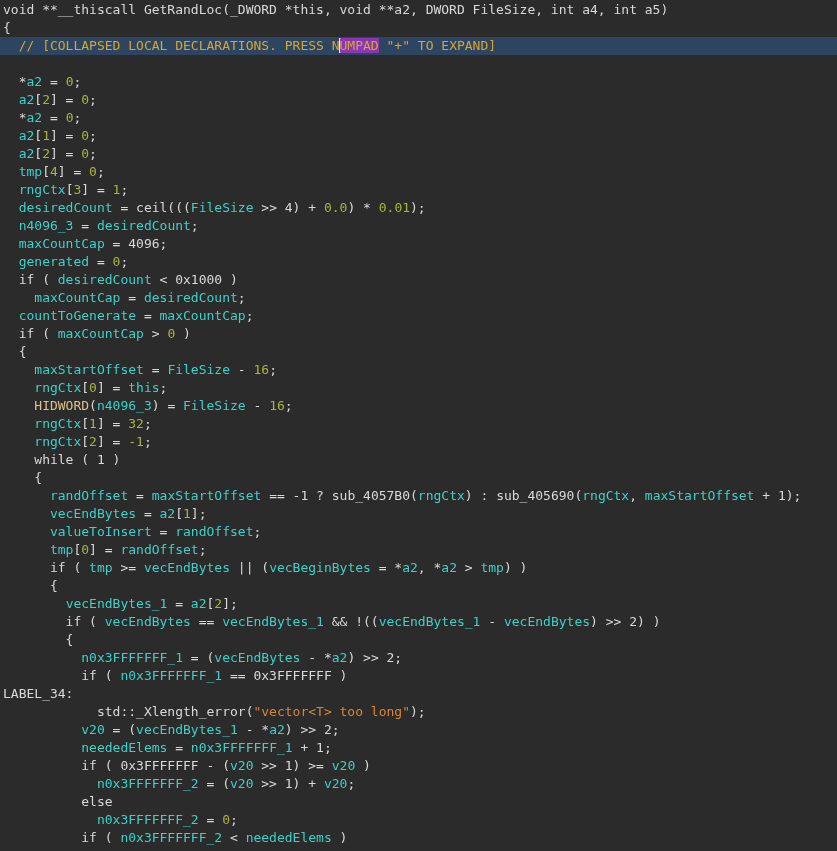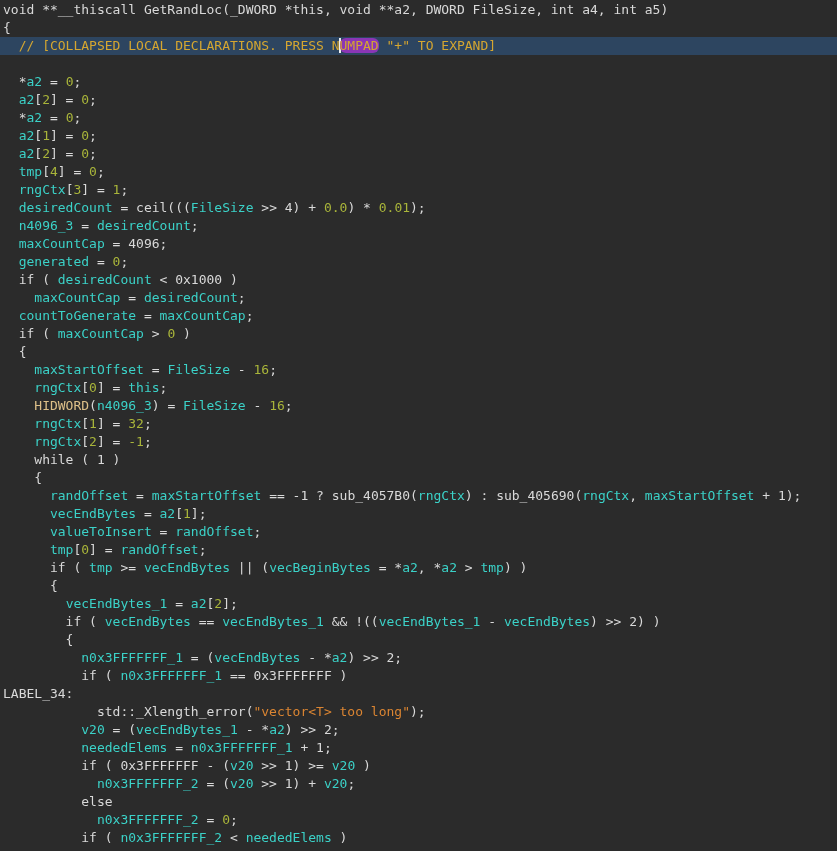--- a/index.html
+++ b/index.html
@@ -18,21 +18,21 @@
   }
   .line{height:18px;padding-left:3px;}
   .line.hl{background:var(--c-hlrow);}
   .tok{display:inline;}
   .def{color:var(--c-def);}
   .var{color:var(--c-var);}
   .num{color:var(--c-num);}
   .str{color:var(--c-str);}
   .com{color:var(--c-com);}
   .mac{color:var(--c-mac);text-align:center;}
-  .hlword{background:var(--c-wordhl);border-radius:6px;}
+  .hlword{background:var(--c-wordhl);border-radius:1px;}
   .caret{
     display:inline-block;width:2px;height:15px;margin:0 -1px;
     background:var(--c-caret);vertical-align:text-top;
   }
 </style>
 </head>
 <body>
 
 <div>
   <div id="pseudocode"><div class="line"><span class="tok def">void **__thiscall GetRandLoc(_DWORD *this, void **a2, DWORD FileSize, int a4, int a5)</span></div><div class="line"><span class="tok def">{</span></div><div class="line hl"><span class="tok com">  // [COLLAPSED LOCAL DECLARATIONS. PRESS N</span><span class="caret"></span><span class="tok com hlword">UMPAD</span><span class="tok com"> "+" TO EXPAND]</span></div><div class="line"></div><div class="line"><span class="tok def">  *</span><span class="tok var">a2</span><span class="tok def"> = </span><span class="tok num">0</span><span class="tok def">;</span></div><div class="line"><span class="tok def">  </span><span class="tok var">a2</span><span class="tok def">[</span><span class="tok num">2</span><span class="tok def">] = </span><span class="tok num">0</span><span class="tok def">;</span></div><div class="line"><span class="tok def">  *</span><span class="tok var">a2</span><span class="tok def"> = </span><span class="tok num">0</span><span class="tok def">;</span></div><div class="line"><span class="tok def">  </span><span class="tok var">a2</span><span class="tok def">[</span><span class="tok num">1</span><span class="tok def">] = </span><span class="tok num">0</span><span class="tok def">;</span></div><div class="line"><span class="tok def">  </span><span class="tok var">a2</span><span class="tok def">[</span><span class="tok num">2</span><span class="tok def">] = </span><span class="tok num">0</span><span class="tok def">;</span></div><div class="line"><span class="tok def">  </span><span class="tok var">tmp</span><span class="tok def">[</span><span class="tok num">4</span><span class="tok def">] = </span><span class="tok num">0</span><span class="tok def">;</span></div><div class="line"><span class="tok def">  </span><span class="tok var">rngCtx</span><span class="tok def">[</span><span class="tok num">3</span><span class="tok def">] = </span><span class="tok num">1</span><span class="tok def">;</span></div><div class="line"><span class="tok def">  </span><span class="tok var">desiredCount</span><span class="tok def"> = ceil(((</span><span class="tok var">FileSize</span><span class="tok def"> &gt;&gt; 4) + </span><span class="tok num">0.0</span><span class="tok def">) * </span><span class="tok num">0.01</span><span class="tok def">);</span></div><div class="line"><span class="tok def">  </span><span class="tok var">n4096_3</span><span class="tok def"> = </span><span class="tok var">desiredCount</span><span class="tok def">;</span></div><div class="line"><span class="tok def">  </span><span class="tok var">maxCountCap</span><span class="tok def"> = 4096;</span></div><div class="line"><span class="tok def">  </span><span class="tok var">generated</span><span class="tok def"> = </span><span class="tok num">0</span><span class="tok def">;</span></div><div class="line"><span class="tok def">  if ( </span><span class="tok var">desiredCount</span><span class="tok def"> &lt; 0x1000 )</span></div><div class="line"><span class="tok def">    </span><span class="tok var">maxCountCap</span><span class="tok def"> = </span><span class="tok var">desiredCount</span><span class="tok def">;</span></div><div class="line"><span class="tok def">  </span><span class="tok var">countToGenerate</span><span class="tok def"> = </span><span class="tok var">maxCountCap</span><span class="tok def">;</span></div><div class="line"><span class="tok def">  if ( </span><span class="tok var">maxCountCap</span><span class="tok def"> &gt; </span><span class="tok num">0</span><span class="tok def"> )</span></div><div class="line"><span class="tok def">  {</span></div><div class="line"><span class="tok def">    </span><span class="tok var">maxStartOffset</span><span class="tok def"> = </span><span class="tok var">FileSize</span><span class="tok def"> - </span><span class="tok num">16</span><span class="tok def">;</span></div><div class="line"><span class="tok def">    </span><span class="tok var">rngCtx</span><span class="tok def">[</span><span class="tok num">0</span><span class="tok def">] = </span><span class="tok var">this</span><span class="tok def">;</span></div><div class="line"><span class="tok def">    </span><span class="tok mac">HIDWORD</span><span class="tok def">(</span><span class="tok var">n4096_3</span><span class="tok def">) = </span><span class="tok var">FileSize</span><span class="tok def"> - </span><span class="tok num">16</span><span class="tok def">;</span></div><div class="line"><span class="tok def">    </span><span class="tok var">rngCtx</span><span class="tok def">[</span><span class="tok num">1</span><span class="tok def">] = </span><span class="tok num">32</span><span class="tok def">;</span></div><div class="line"><span class="tok def">    </span><span class="tok var">rngCtx</span><span class="tok def">[</span><span class="tok num">2</span><span class="tok def">] = </span><span class="tok num">-1</span><span class="tok def">;</span></div><div class="line"><span class="tok def">    while ( 1 )</span></div><div class="line"><span class="tok def">    {</span></div><div class="line"><span class="tok def">      </span><span class="tok var">randOffset</span><span class="tok def"> = </span><span class="tok var">maxStartOffset</span><span class="tok def"> == -1 ? sub_4057B0(</span><span class="tok var">rngCtx</span><span class="tok def">) : sub_405690(</span><span class="tok var">rngCtx</span><span class="tok def">, </span><span class="tok var">maxStartOffset</span><span class="tok def"> + 1);</span></div><div class="line"><span class="tok def">      </span><span class="tok var">vecEndBytes</span><span class="tok def"> = </span><span class="tok var">a2</span><span class="tok def">[</span><span class="tok num">1</span><span class="tok def">];</span></div><div class="line"><span class="tok def">      </span><span class="tok var">valueToInsert</span><span class="tok def"> = </span><span class="tok var">randOffset</span><span class="tok def">;</span></div><div class="line"><span class="tok def">      </span><span class="tok var">tmp</span><span class="tok def">[</span><span class="tok num">0</span><span class="tok def">] = </span><span class="tok var">randOffset</span><span class="tok def">;</span></div><div class="line"><span class="tok def">      if ( </span><span class="tok var">tmp</span><span class="tok def"> &gt;= </span><span class="tok var">vecEndBytes</span><span class="tok def"> || (</span><span class="tok var">vecBeginBytes</span><span class="tok def"> = *</span><span class="tok var">a2</span><span class="tok def">, *</span><span class="tok var">a2</span><span class="tok def"> &gt; </span><span class="tok var">tmp</span><span class="tok def">) )</span></div><div class="line"><span class="tok def">      {</span></div><div class="line"><span class="tok def">        </span><span class="tok var">vecEndBytes_1</span><span class="tok def"> = </span><span class="tok var">a2</span><span class="tok def">[</span><span class="tok num">2</span><span class="tok def">];</span></div><div class="line"><span class="tok def">        if ( </span><span class="tok var">vecEndBytes</span><span class="tok def"> == </span><span class="tok var">vecEndBytes_1</span><span class="tok def"> &amp;&amp; !((</span><span class="tok var">vecEndBytes_1</span><span class="tok def"> - </span><span class="tok var">vecEndBytes</span><span class="tok def">) &gt;&gt; 2) )</span></div><div class="line"><span class="tok def">        {</span></div><div class="line"><span class="tok def">          </span><span class="tok var">n0x3FFFFFFF_1</span><span class="tok def"> = (</span><span class="tok var">vecEndBytes</span><span class="tok def"> - *</span><span class="tok var">a2</span><span class="tok def">) &gt;&gt; 2;</span></div><div class="line"><span class="tok def">          if ( </span><span class="tok var">n0x3FFFFFFF_1</span><span class="tok def"> == 0x3FFFFFFF )</span></div><div class="line"><span class="tok def">LABEL_34:</span></div><div class="line"><span class="tok def">            std::_Xlength_error(</span><span class="tok str">"vector&lt;T&gt; too long"</span><span class="tok def">);</span></div><div class="line"><span class="tok def">          </span><span class="tok var">v20</span><span class="tok def"> = (</span><span class="tok var">vecEndBytes_1</span><span class="tok def"> - *</span><span class="tok var">a2</span><span class="tok def">) &gt;&gt; 2;</span></div><div class="line"><span class="tok def">          </span><span class="tok var">neededElems</span><span class="tok def"> = </span><span class="tok var">n0x3FFFFFFF_1</span><span class="tok def"> + 1;</span></div><div class="line"><span class="tok def">          if ( 0x3FFFFFFF - (</span><span class="tok var">v20</span><span class="tok def"> &gt;&gt; 1) &gt;= </span><span class="tok var">v20</span><span class="tok def"> )</span></div><div class="line"><span class="tok def">            </span><span class="tok var">n0x3FFFFFFF_2</span><span class="tok def"> = (</span><span class="tok var">v20</span><span class="tok def"> &gt;&gt; 1) + </span><span class="tok var">v20</span><span class="tok def">;</span></div><div class="line"><span class="tok def">          else</span></div><div class="line"><span class="tok def">            </span><span class="tok var">n0x3FFFFFFF_2</span><span class="tok def"> = </span><span class="tok num">0</span><span class="tok def">;</span></div><div class="line"><span class="tok def">          if ( </span><span class="tok var">n0x3FFFFFFF_2</span><span class="tok def"> &lt; </span><span class="tok var">neededElems</span><span class="tok def"> )</span></div></div>

